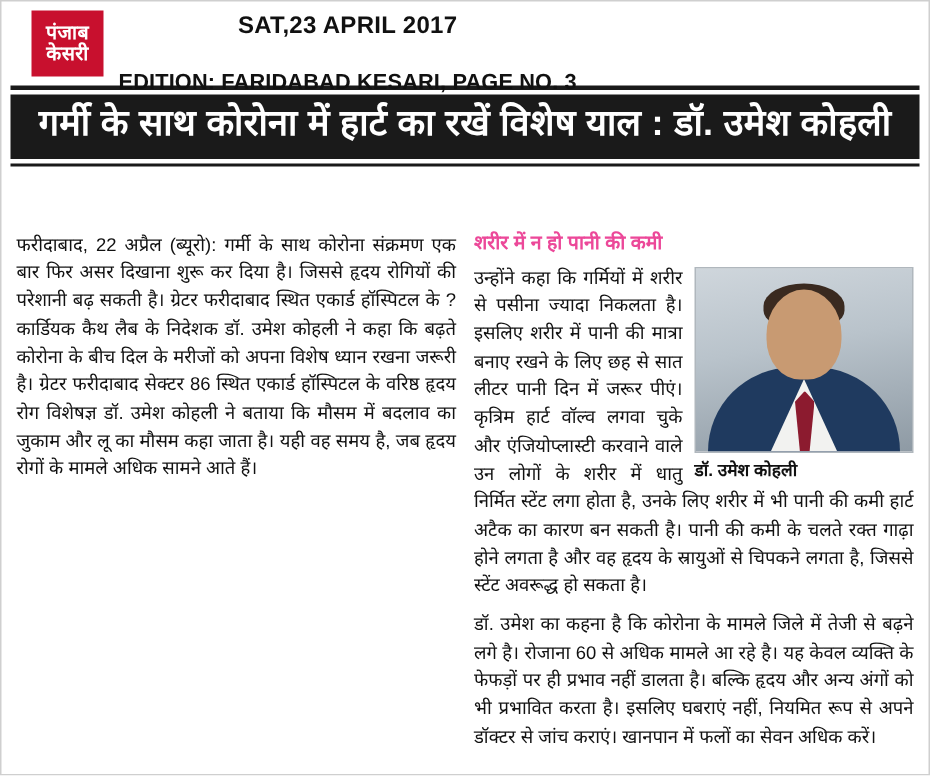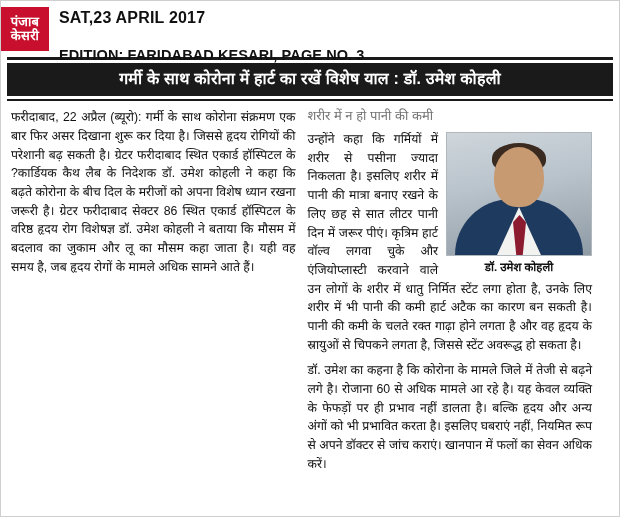--- a/index.html
+++ b/index.html
@@ -20,24 +20,25 @@
     height: 517px;
     box-sizing: border-box;
     border: 1px solid #cfcfcf;
     background: #ffffff;
   }
 
   
   .masthead {
     position: relative;
     height: 54px;
-    padding: 4px 8px 0 0;
+    padding: 4px 8px 0 20px;
     box-sizing: border-box;
     display: flex;
     align-items: flex-start;
+    text-align: center;
   }
   .logo {
     width: 48px;
     height: 44px;
     background: #c8102e;
     color: #ffffff;
     display: flex;
     flex-direction: column;
     align-items: center;
     justify-content: center;
@@ -74,56 +75,57 @@
     height: 3px;
     background: #1a1a1a;
     margin: 2px 6px 0 6px;
   }
   .headline-band {
     margin: 3px 6px 0 6px;
     background: #1a1a1a;
     color: #ffffff;
     text-align: center;
     padding: 6px 4px 8px 4px;
-    font-size: 16px;
+    font-size: 24px;
     font-weight: bold;
     letter-spacing: .2px;
     line-height: 1.2;
   }
   .rule-thin {
     height: 2px;
     background: #1a1a1a;
     margin: 3px 6px 0 6px;
   }
 
   
   .body-wrap {
     display: flex;
     gap: 12px;
-    padding: 7px 27px 6px 10px;
-    box-sizing: border-box;
+    padding: 7px 10px 6px 10px;
+    box-sizing: border-box;
+    margin-top: 36px;
   }
   .col {
     width: 50%;
     box-sizing: border-box;
   }
   .col p {
     margin: 0 0 7px 0;
     font-size: 12.3px;
     line-height: 1.52;
     text-align: justify;
     text-justify: inter-word;
     color: #111;
   }
   .col p.indent { text-indent: 16px; }
 
   .subhead {
     font-size: 13px;
-    font-weight: normal;
-    color: #737373;
+    font-weight: bold;
+    color: #ec4899;
     margin: 0 0 5px 0;
     line-height: 1.3;
   }
   .subhead.spaced { margin-top: 8px; }
 
   
   .photo-block {
     width: 146px;
     float: right;
     margin: 2px 0 2px 8px;
@@ -182,21 +184,21 @@
     position: absolute;
     left: 50%;
     bottom: 0;
     width: 13px;
     height: 40px;
     margin-left: -6px;
     background: #8c1b2f;
     clip-path: polygon(50% 0, 100% 18%, 75% 100%, 25% 100%, 0 18%);
   }
   .caption {
-    text-align: center;
+    text-align: left;
     font-size: 11.5px;
     font-weight: bold;
     padding-top: 3px;
     color: #111;
   }
 </style>
 </head>
 <body>
 
 <div class="page">

